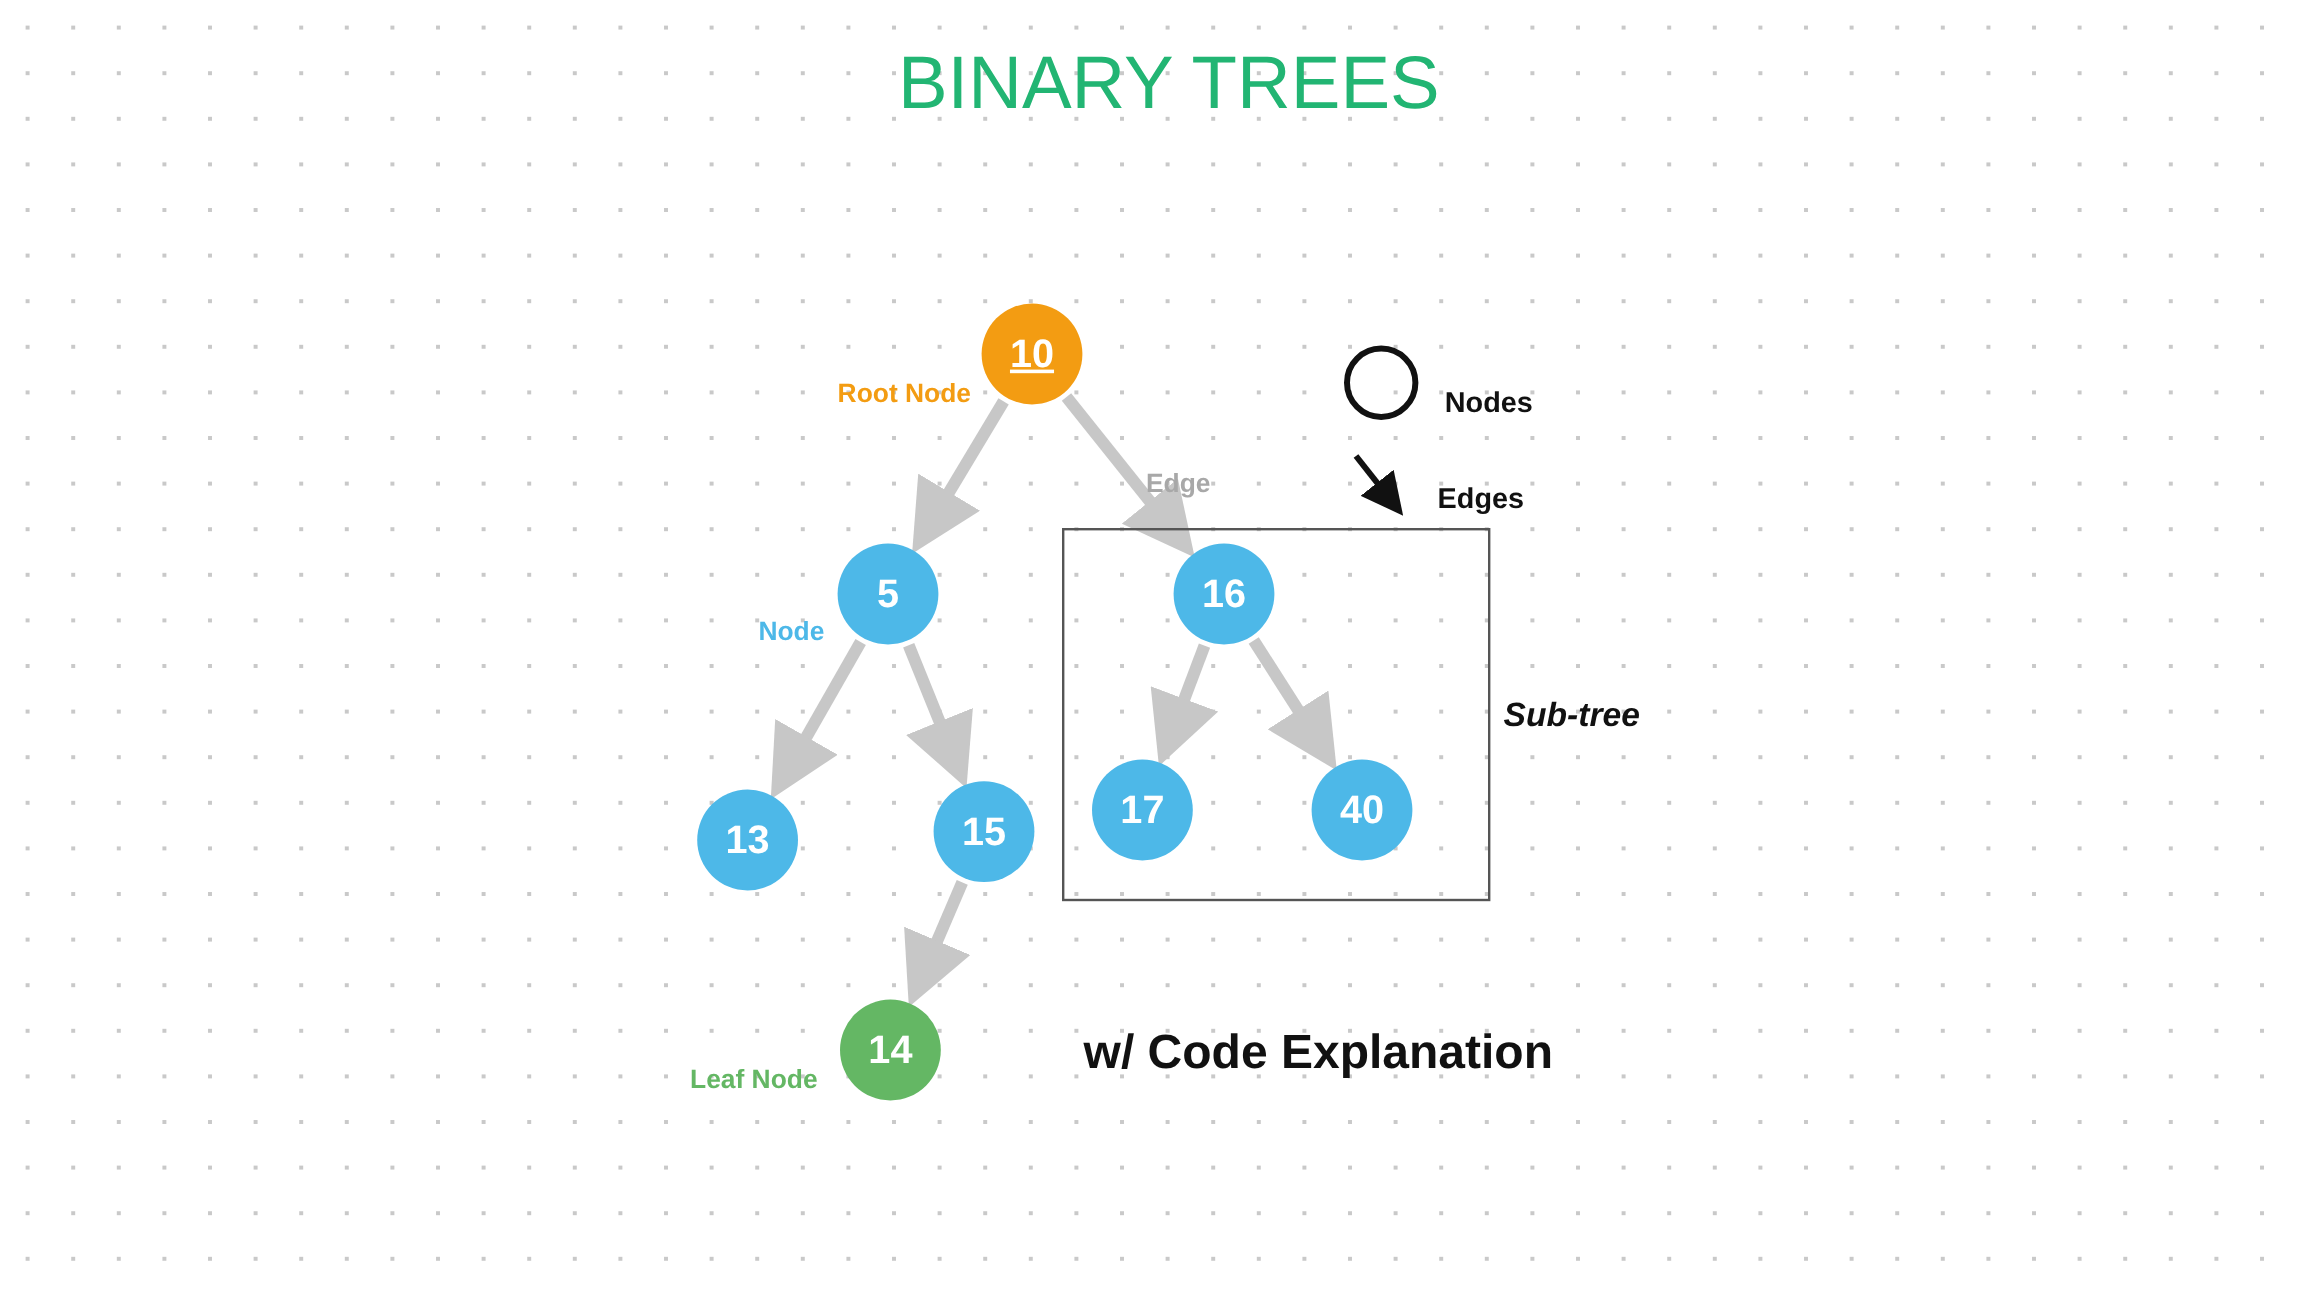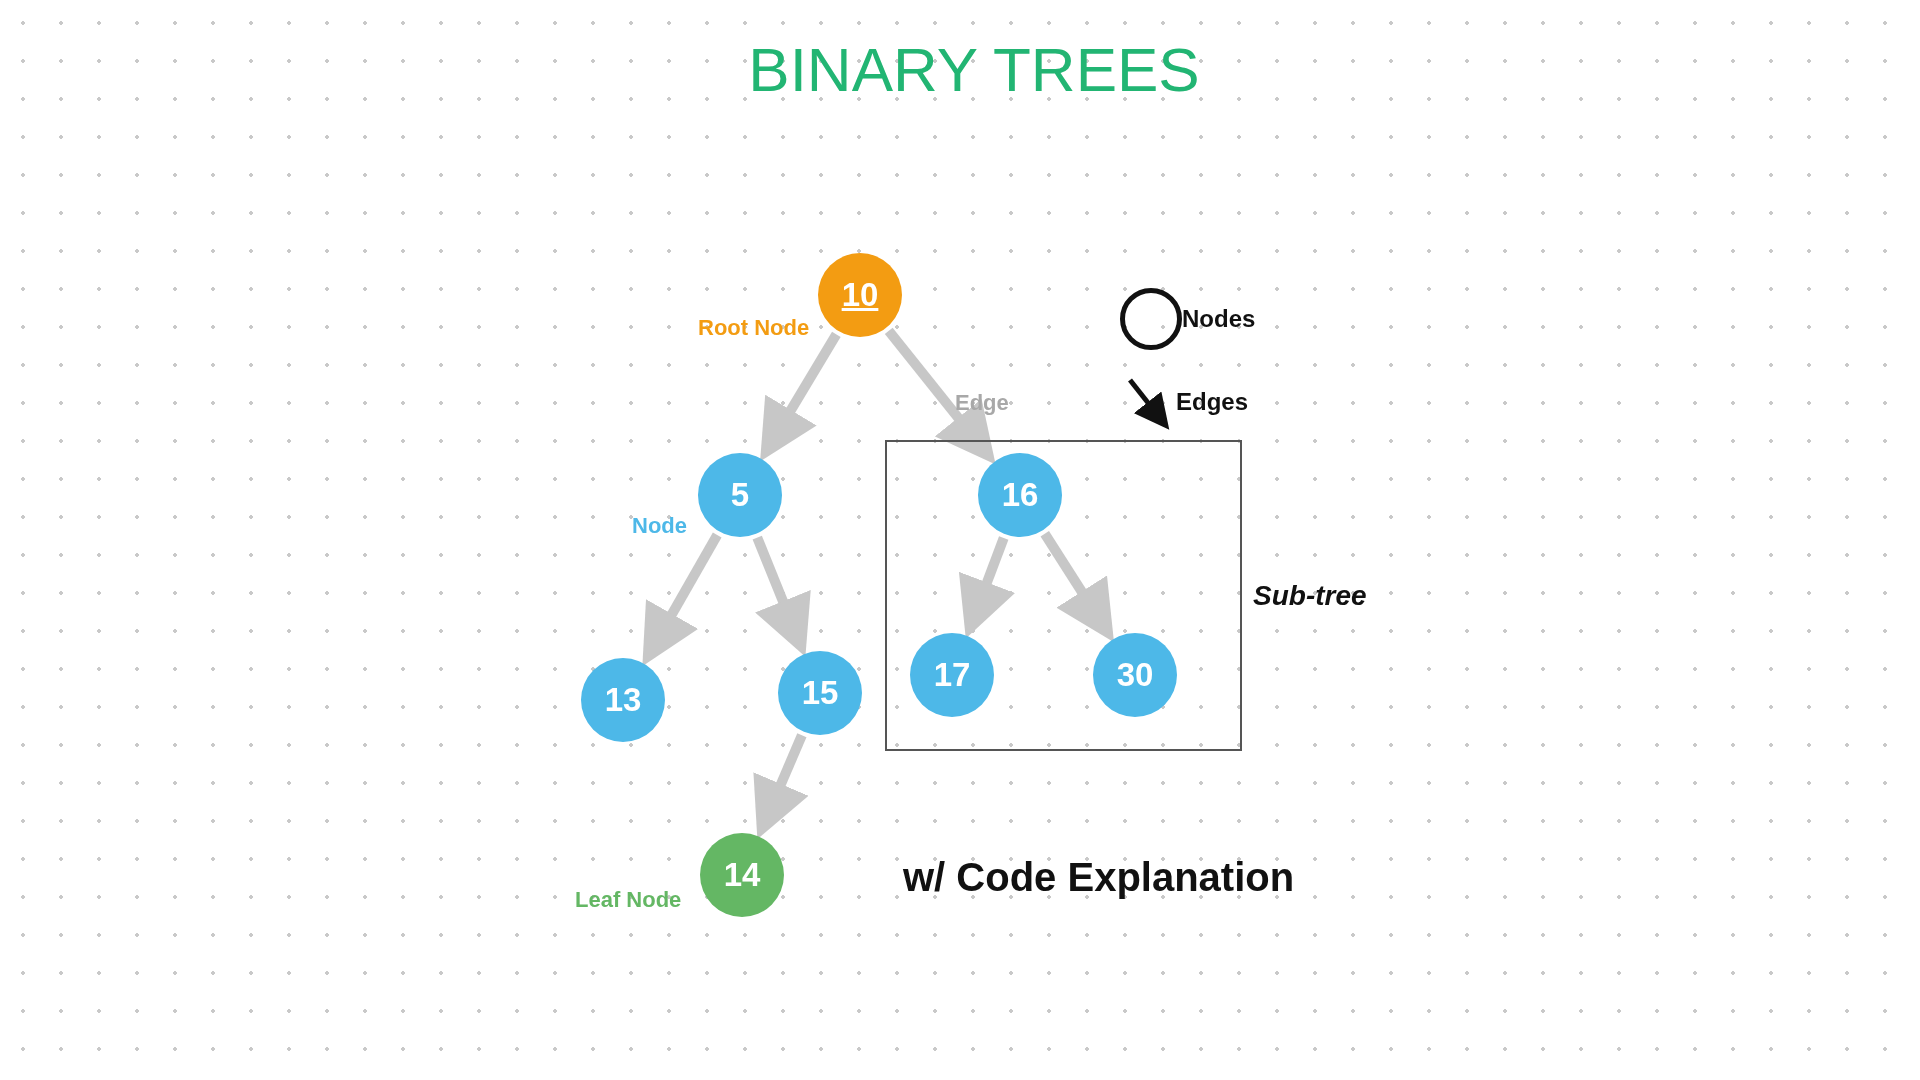--- a/index.html
+++ b/index.html
@@ -15,21 +15,21 @@
   .blue{background:#4db8e8;}
   .green{background:#64b764;}
   .lbl{position:absolute;font-weight:700;white-space:nowrap;}
   .lbl-orange{color:#f39c12;font-size:22px;}
   .lbl-blue{color:#4db8e8;font-size:22px;}
   .lbl-green{color:#64b764;font-size:22px;}
   .lbl-gray{color:#a8a8a8;font-size:22px;}
   .lbl-black{color:#111;font-size:28px;font-style:italic;}
   .subtitle{position:absolute;font-weight:800;font-size:40px;color:#111;}
   .legend{position:absolute;}
-  .legend-row{display:flex;align-items:center;margin-bottom:24px;}
+  .legend-row{display:flex;align-items:flex-end;gap:22px;margin-bottom:24px;}
   .legend-circle{width:52px;height:52px;border:5px solid #111;border-radius:50%;}
   .legend-text{font-weight:700;font-size:24px;color:#111;}
   .subtree-box{position:absolute;border:2px solid #555;background:transparent;}
 </style>
 </head>
 <body>
 
 <div class="canvas">
 
   <div class="title">
@@ -73,21 +73,21 @@
 
     <div class="subtree-box" style="left: 325px; top: 165px; width: 353px; height: 307px;"></div>
 
     <div id="nodes-layer">
         <div class="node orange" style="left: 258px; top: -22px; width: 84px; height: 84px; font-size: 33px;">10</div>
         <div class="node blue" style="left: 138px; top: 178px; width: 84px; height: 84px; font-size: 33px;">5</div>
         <div class="node blue" style="left: 418px; top: 178px; width: 84px; height: 84px; font-size: 33px;">16</div>
         <div class="node blue" style="left: 21px; top: 383px; width: 84px; height: 84px; font-size: 33px;">13</div>
         <div class="node blue" style="left: 218px; top: 376px; width: 84px; height: 84px; font-size: 33px;">15</div>
         <div class="node blue" style="left: 350px; top: 358px; width: 84px; height: 84px; font-size: 33px;">17</div>
-        <div class="node blue" style="left: 533px; top: 358px; width: 84px; height: 84px; font-size: 33px;">30</div>
+        <div class="node blue" style="left: 533px; top: 358px; width: 84px; height: 84px; font-size: 33px;">40</div>
         <div class="node green" style="left: 140px; top: 558px; width: 84px; height: 84px; font-size: 33px;">14</div>
       </div>
 
     <div class="lbl lbl-orange" style="left:138px;top:40px;">Root Node</div>
     <div class="lbl lbl-blue" style="left:72px;top:238px;">Node</div>
     <div class="lbl lbl-gray" style="left:395px;top:115px;">Edge</div>
     <div class="lbl lbl-green" style="left:15px;top:612px;">Leaf Node</div>
     <div class="lbl lbl-black" style="left:693px;top:305px;">Sub-tree</div>
 
     <div class="subtitle" style="left:343px;top:580px;">w/ Code Explanation</div>

